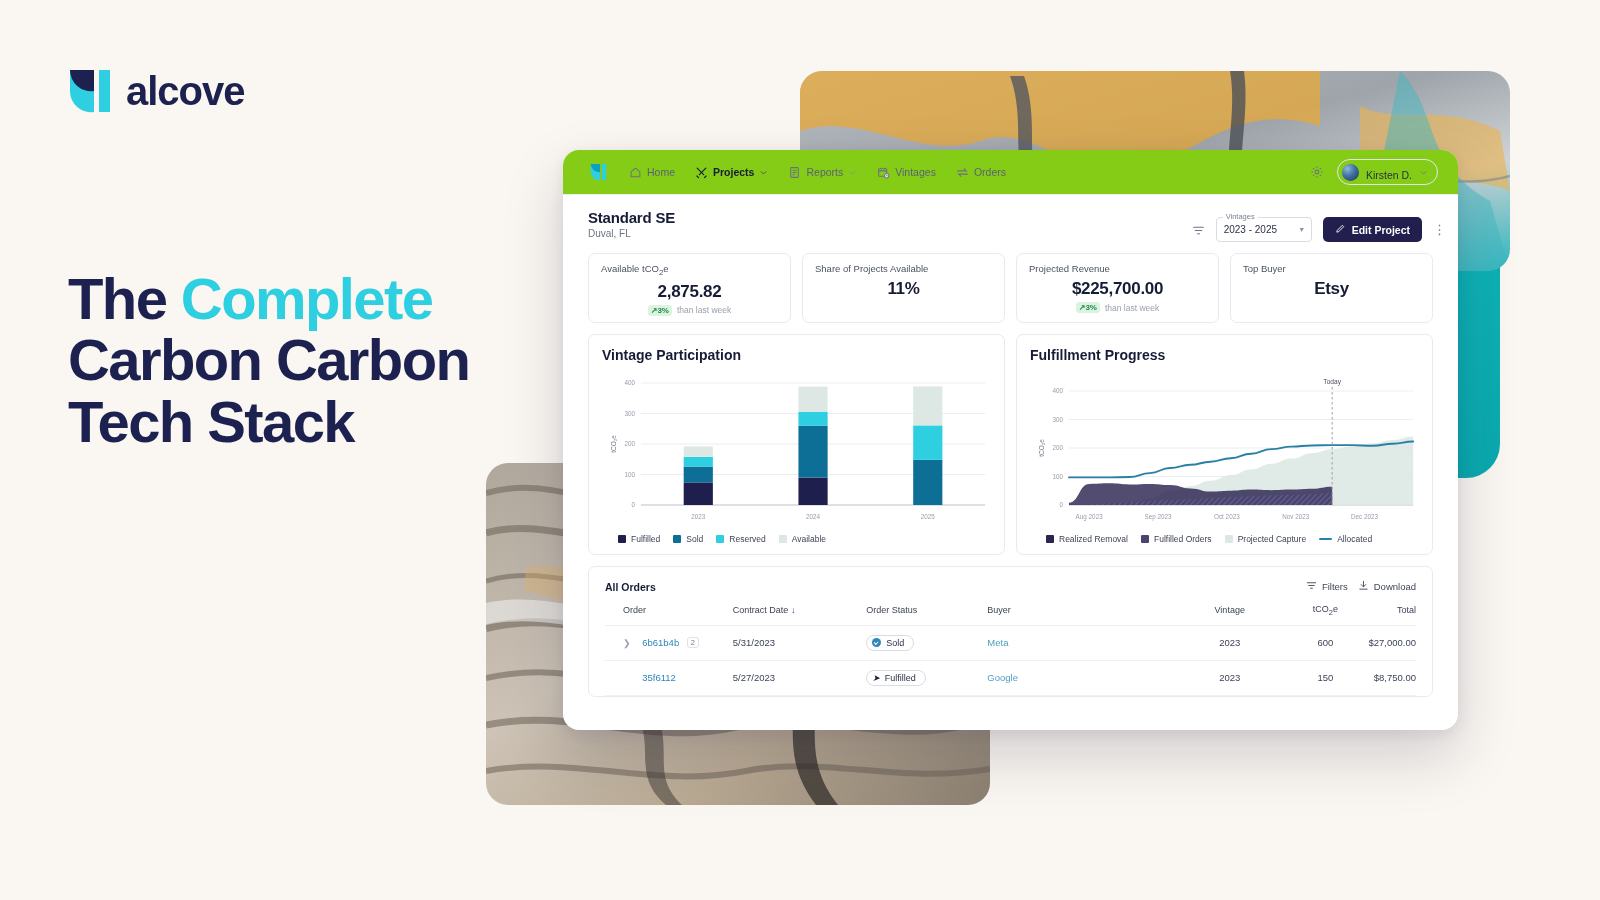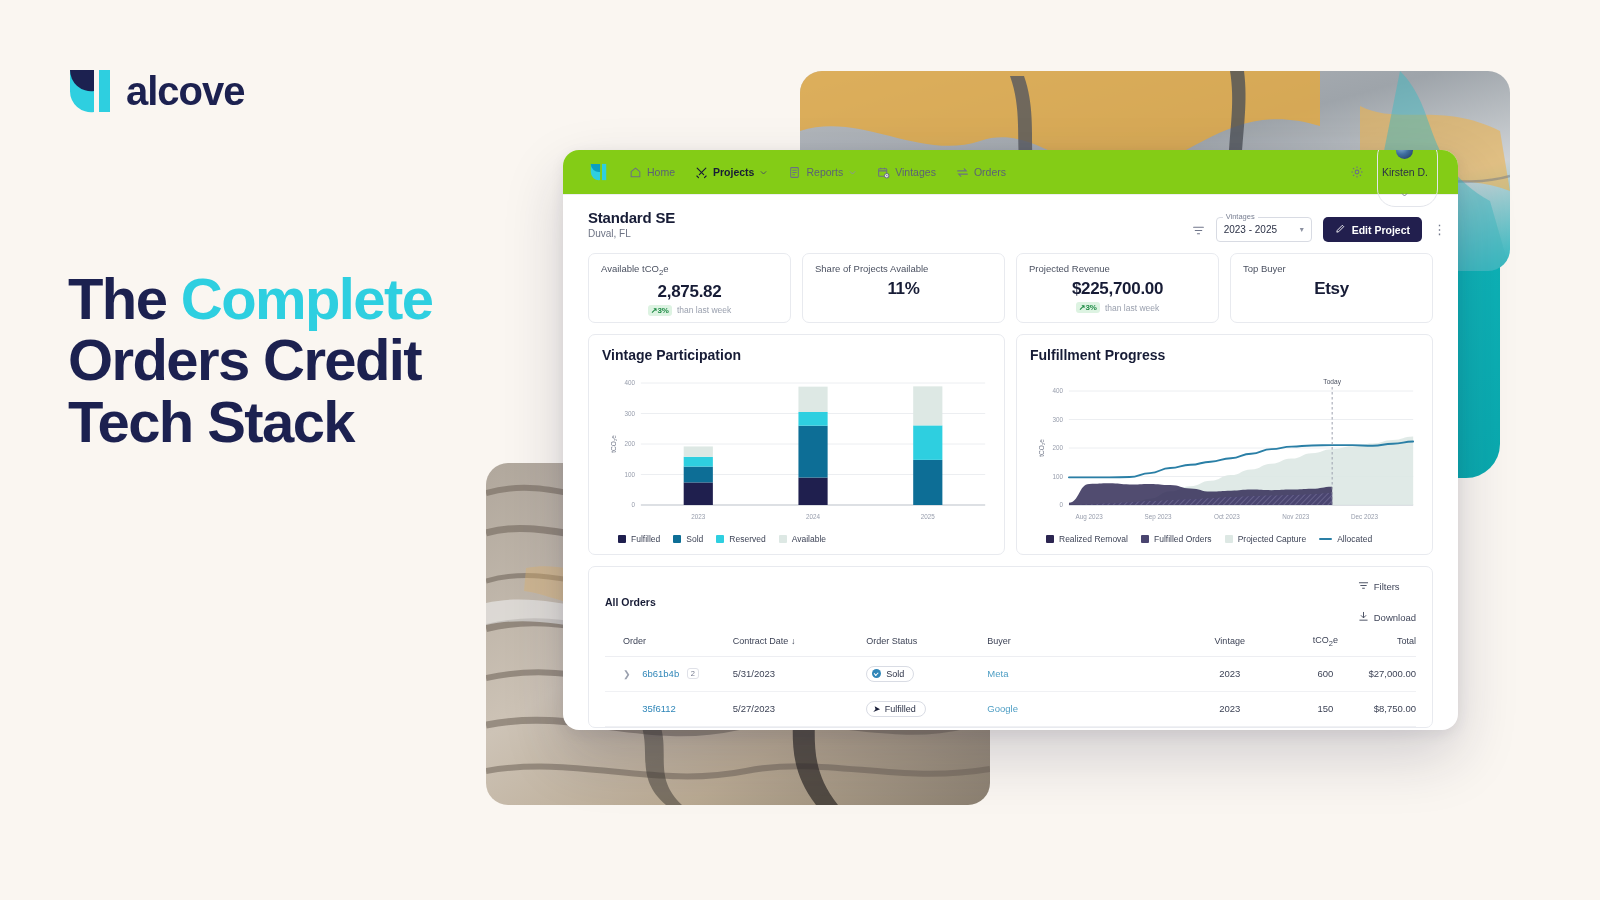--- a/index.html
+++ b/index.html
@@ -51,22 +51,22 @@
   }
   .nav-logo { width: 17px; height: 18px; position: relative; margin-right: 22px; margin-left: 13px; }
   .nav-items { display: flex; align-items: center; gap: 20px; }
   .nav-item { display: flex; align-items: center; gap: 5px; font-size: 10.5px; color: #5b6275; cursor: pointer; }
   .nav-item.active { color: #171c36; font-weight: 700; }
   .nav-ico { width: 13px; height: 13px; display: block; }
   .nav-ico svg { width: 13px; height: 13px; display: block; }
   .nav-right { margin-left: auto; display: flex; align-items: center; gap: 13px; padding-right: 6px; }
   .gear { width: 14px; height: 14px; cursor: pointer; }
   .userchip {
-    display: flex; align-items: center; gap: 7px; border: 1px solid #e3e5eb;
-    border-radius: 18px; padding: 3px 9px 3px 4px; cursor: pointer; flex-direction: column;
+    display: flex; align-items: flex-end; gap: 7px; border: 1px solid #e3e5eb;
+    border-radius: 18px; padding: 3px 9px 3px 4px; cursor: pointer;
   }
   .avatar {
     width: 17px; height: 17px; border-radius: 50%;
     background: radial-gradient(circle at 32% 28%, #8fb9d8 0%, #3f6fa0 45%, #1d3558 100%);
   }
   .uname { font-size: 10.5px; color: #2b3146; }
 
   
   .page-head { display: flex; align-items: flex-start; padding: 14px 12px 0 25px; }
   .ph-title { font-size: 15px; font-weight: 700; color: #171c36; letter-spacing: -.2px; }
@@ -113,21 +113,21 @@
   .sw { width: 8px; height: 8px; border-radius: 1px; display: block; }
   .sw-line { width: 13px; height: 2.5px; border-radius: 2px; background: #2a7fa6; }
 
   
   .table-card {
     margin: 11px 25px 0 25px; border: 1px solid #e8eaef; border-radius: 7px;
     background: #fff; padding: 13px 16px 0 16px;
   }
   .tc-head { display: flex; align-items: center; }
   .tc-title { font-size: 10.5px; font-weight: 700; color: #171c36; }
-  .tc-actions { margin-left: auto; display: flex; gap: 18px; flex-direction: column; }
+  .tc-actions { margin-left: auto; display: flex; gap: 10px; }
   .tc-act { display: flex; align-items: center; gap: 5px; font-size: 9.5px; color: #40465a; cursor: pointer; }
   table { width: 100%; border-collapse: collapse; margin-top: 11px; }
   th {
     font-size: 9px; font-weight: 400; color: #3d4356; padding: 0 0 8px 0;
     border-bottom: 1px solid #edeef2; text-align: left; white-space: nowrap;
   }
   td { font-size: 9.5px; color: #3d4356; padding: 9px 0; border-bottom: 1px solid #f0f1f4; white-space: nowrap; }
   .c-order { width: 130px; padding-left: 18px; }
   .c-date { width: 138px; }
   .c-status { width: 125px; }
@@ -222,21 +222,21 @@
       <path d="M2,2 H26 V44 A21,21 0 0 1 2,23 Z" fill="#2ecfe0"></path>
       <path d="M2,2 H26 V23 A21,21 0 0 1 2,2 Z" fill="#1c2150"></path>
       <rect x="31" y="2" width="11" height="42" fill="#2ecfe0"></rect>
     </svg>
   </div>
   <div class="logo-text">alcove</div>
 </div>
 
 <h1 class="headline">
   <span>The </span><span class="accent">Complete</span><br>
-  <span>Orders Credit</span><br>
+  <span>Carbon Carbon</span><br>
   <span>Tech Stack</span>
 </h1>
 
 <div class="app">
 
   <div class="navbar">
     <div class="nav-logo">
       <svg width="17" height="18" viewBox="0 0 44 46">
         <path d="M2,2 H26 V44 A21,21 0 0 1 2,23 Z" fill="#2ecfe0"></path>
         <path d="M2,2 H26 V23 A21,21 0 0 1 2,2 Z" fill="#0b9fc0"></path>

